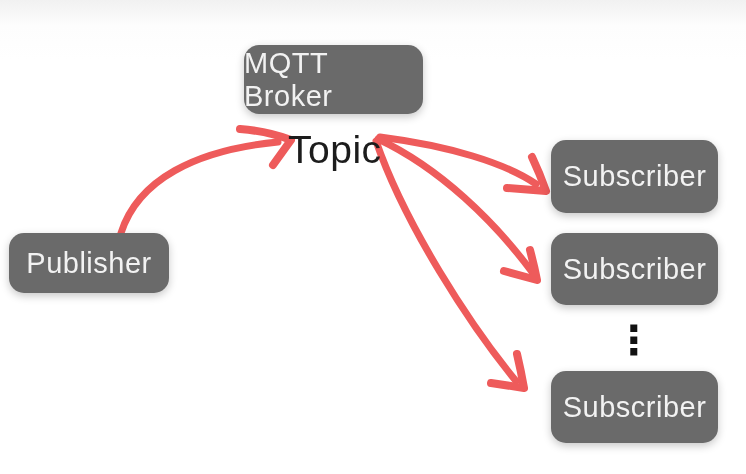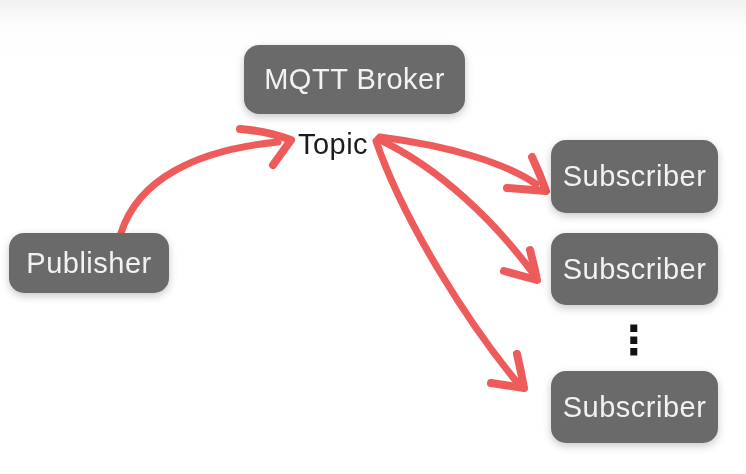--- a/index.html
+++ b/index.html
@@ -38,30 +38,30 @@
   .node {
     position: absolute;
     background: var(--node-bg);
     color: var(--node-text);
     border-radius: 15px;
     display: flex; align-items: center; justify-content: center;
     font-size: 29px;
     letter-spacing: 0.5px;
     box-shadow: 0 3px 9px rgba(0,0,0,0.22);
   }
-  .node-broker     { left: 244px; top: 45px;  width: 221px; height: 69px; }
+  .node-broker     { left: 244px; top: 45px;  width: 179px; height: 69px; }
   .node-publisher  { left: 9px;   top: 233px; width: 160px; height: 60px; }
   .node-sub1       { left: 551px; top: 140px; width: 167px; height: 73px; }
   .node-sub2       { left: 551px; top: 233px; width: 167px; height: 72px; }
   .node-sub3       { left: 551px; top: 371px; width: 167px; height: 72px; }
   .topic-label {
     position: absolute;
     left: 288px; top: 128px; width: 90px;
     text-align: center;
-    font-size: 29px;
+    font-size: 39px;
     color: var(--topic-text);
     letter-spacing: 0.5px;
   }
   .more-subscribers {
     position: absolute;
     left: 620px; top: 318px; width: 28px; height: 44px;
     display: flex; align-items: center; justify-content: center;
     font-family: "DejaVu Sans", sans-serif;
     font-size: 40px;
     font-weight: bold;

